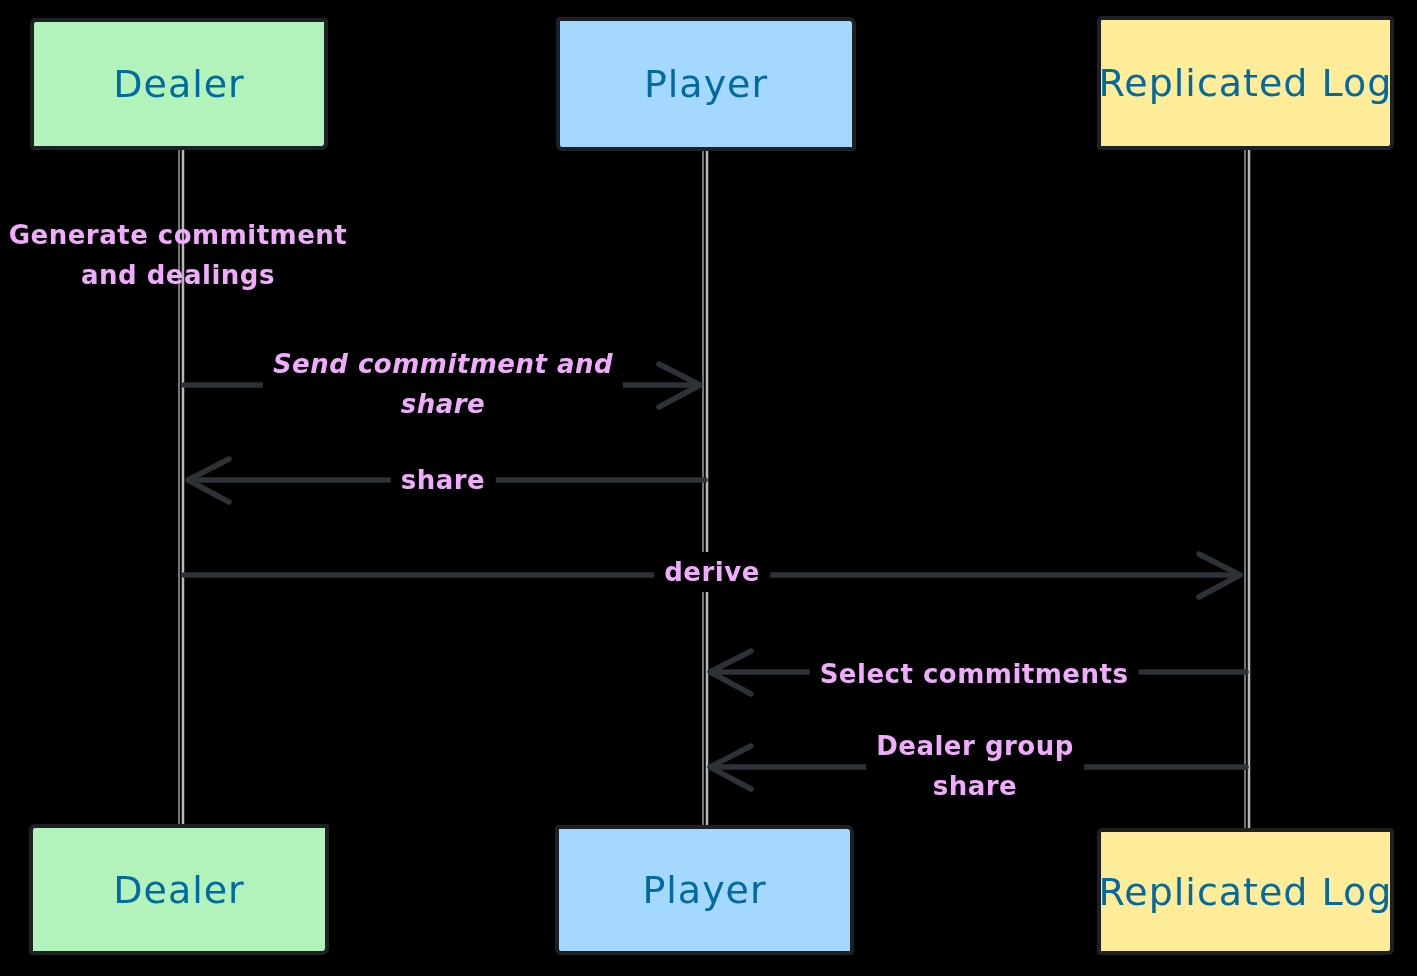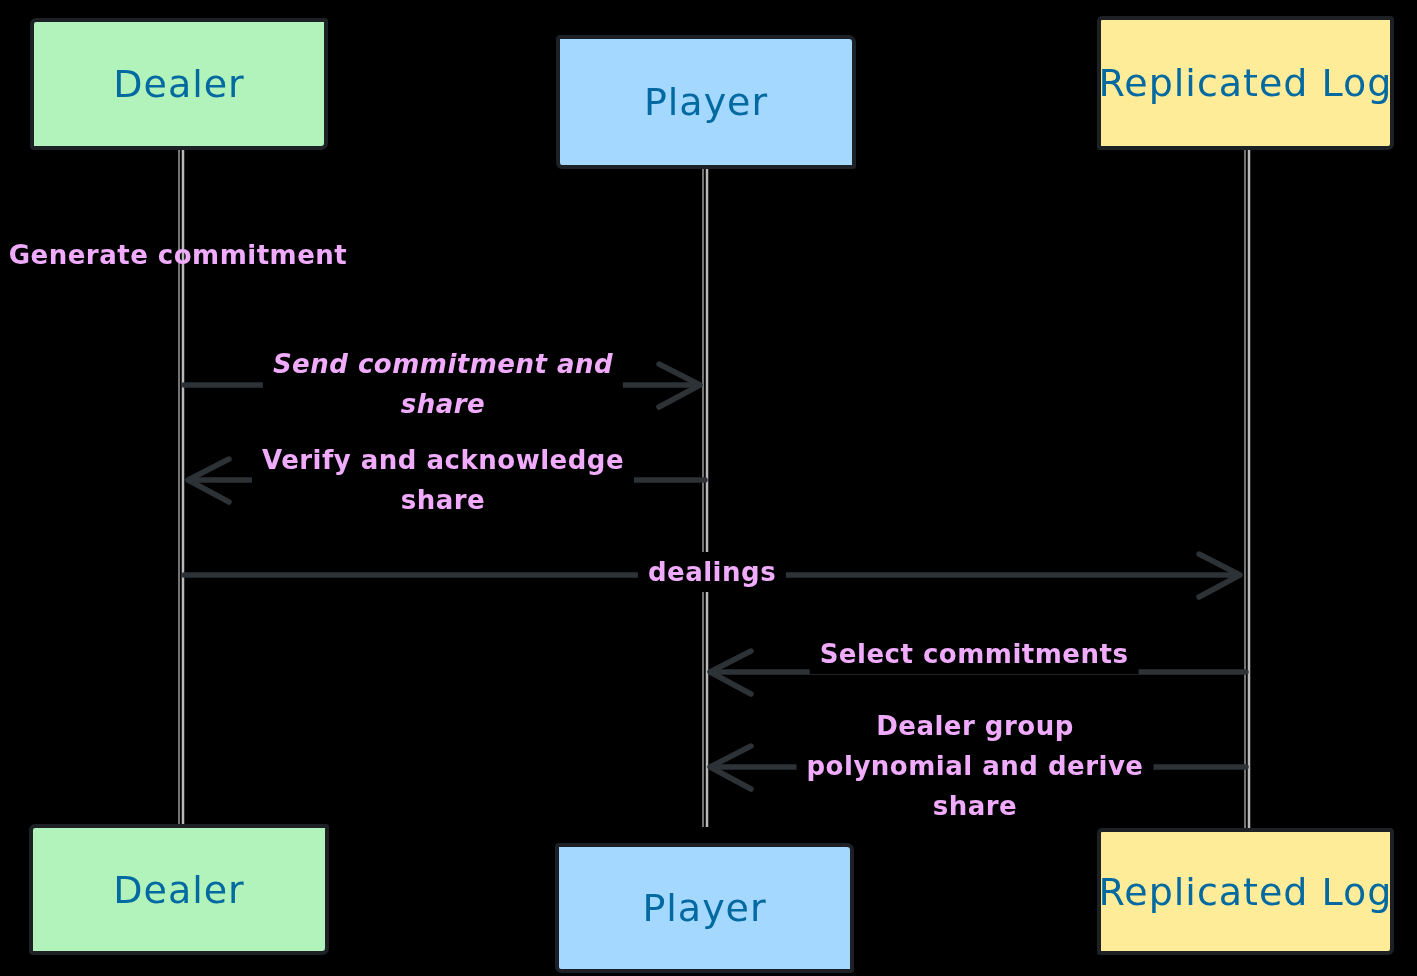--- a/index.html
+++ b/index.html
@@ -22,21 +22,21 @@
   }
   .actor {
     position: absolute;
     border: 4px solid #1d2125;
     display: flex;
     align-items: center;
     justify-content: center;
     box-sizing: border-box;
   }
   .actor.green  { background: #b2f2bb; border-radius: 6px 3px 7px 4px; }
-  .actor.blue   { background: #a5d8ff; border-radius: 4px 7px 3px 6px; margin-top: 18px; }
+  .actor.blue   { background: #a5d8ff; border-radius: 4px 7px 3px 6px; }
   .actor.yellow { background: #ffec99; border-radius: 5px 4px 6px 3px; }
   .actor-label {
     color: #0369a1;
     font-size: 38px;
     font-weight: 400;
     letter-spacing: 1px;
     white-space: nowrap;
   }
   .top-dealer  { left: 30px;   top: 18px;  width: 298px; height: 132px; }
   .top-player  { left: 556px;  top: 17px;  width: 300px; height: 134px; }
@@ -106,43 +106,42 @@
     </g>
 
     <g stroke="#2d3237" stroke-width="5.5" fill="none" stroke-linecap="round" stroke-linejoin="round">
       <line x1="1246" y1="767" x2="714" y2="767"></line>
       <path d="M751 746 L710 767 L751 789"></path>
     </g>
   </svg>
 
   <div class="note-label" style="left:178px; top:255px;">
     <div class="msg-line">Generate commitment</div>
+    <div class="msg-line">and dealings</div>
   </div>
 
   <div class="msg-label" style="left:443px; top:384px;font-style:italic;">
     <div class="msg-line">Send commitment and</div>
     <div class="msg-line">share</div>
   </div>
 
   <div class="msg-label" style="left:443px; top:480px;">
-    <div class="msg-line">Verify and acknowledge</div>
     <div class="msg-line">share</div>
   </div>
 
   <div class="msg-label" style="left:712px; top:572px;">
-    <div class="msg-line">dealings</div>
+    <div class="msg-line">derive</div>
   </div>
 
-  <div class="msg-label" style="left:974px; top:654px;">
+  <div class="msg-label" style="left:974px; top:674px;">
     <div class="msg-line">Select commitments</div>
   </div>
 
   <div class="msg-label" style="left:975px; top:766px;">
     <div class="msg-line">Dealer group</div>
-    <div class="msg-line">polynomial and derive</div>
     <div class="msg-line">share</div>
   </div>
 
   <div class="actor green top-dealer">
     <span class="actor-label">Dealer</span>
   </div>
   <div class="actor blue top-player">
     <span class="actor-label">Player</span>
   </div>
   <div class="actor yellow top-replog">

